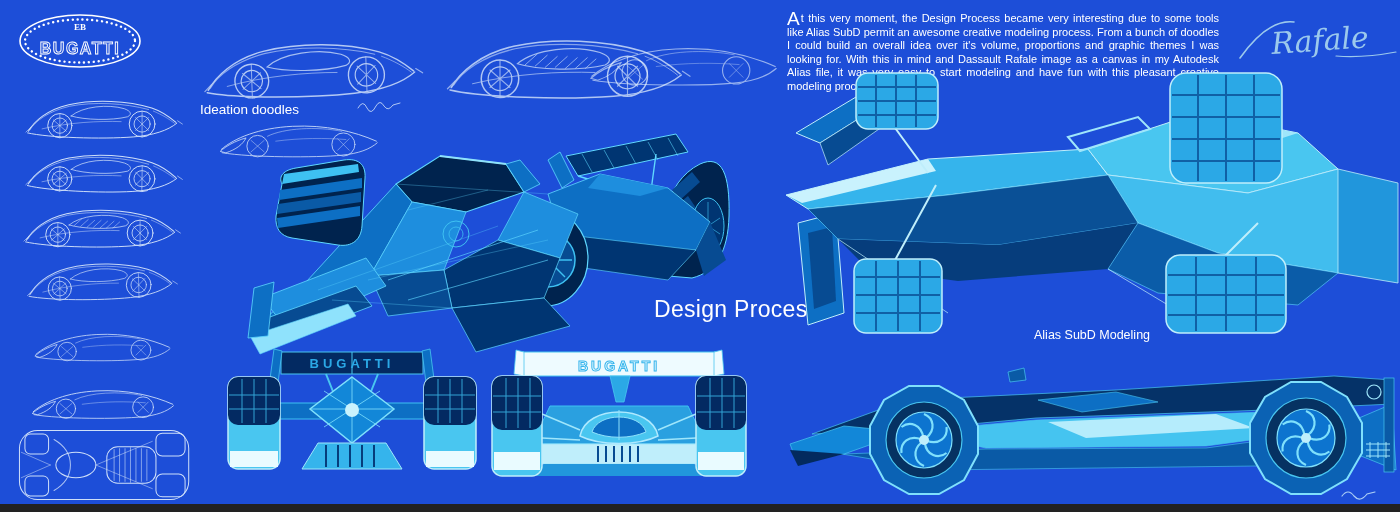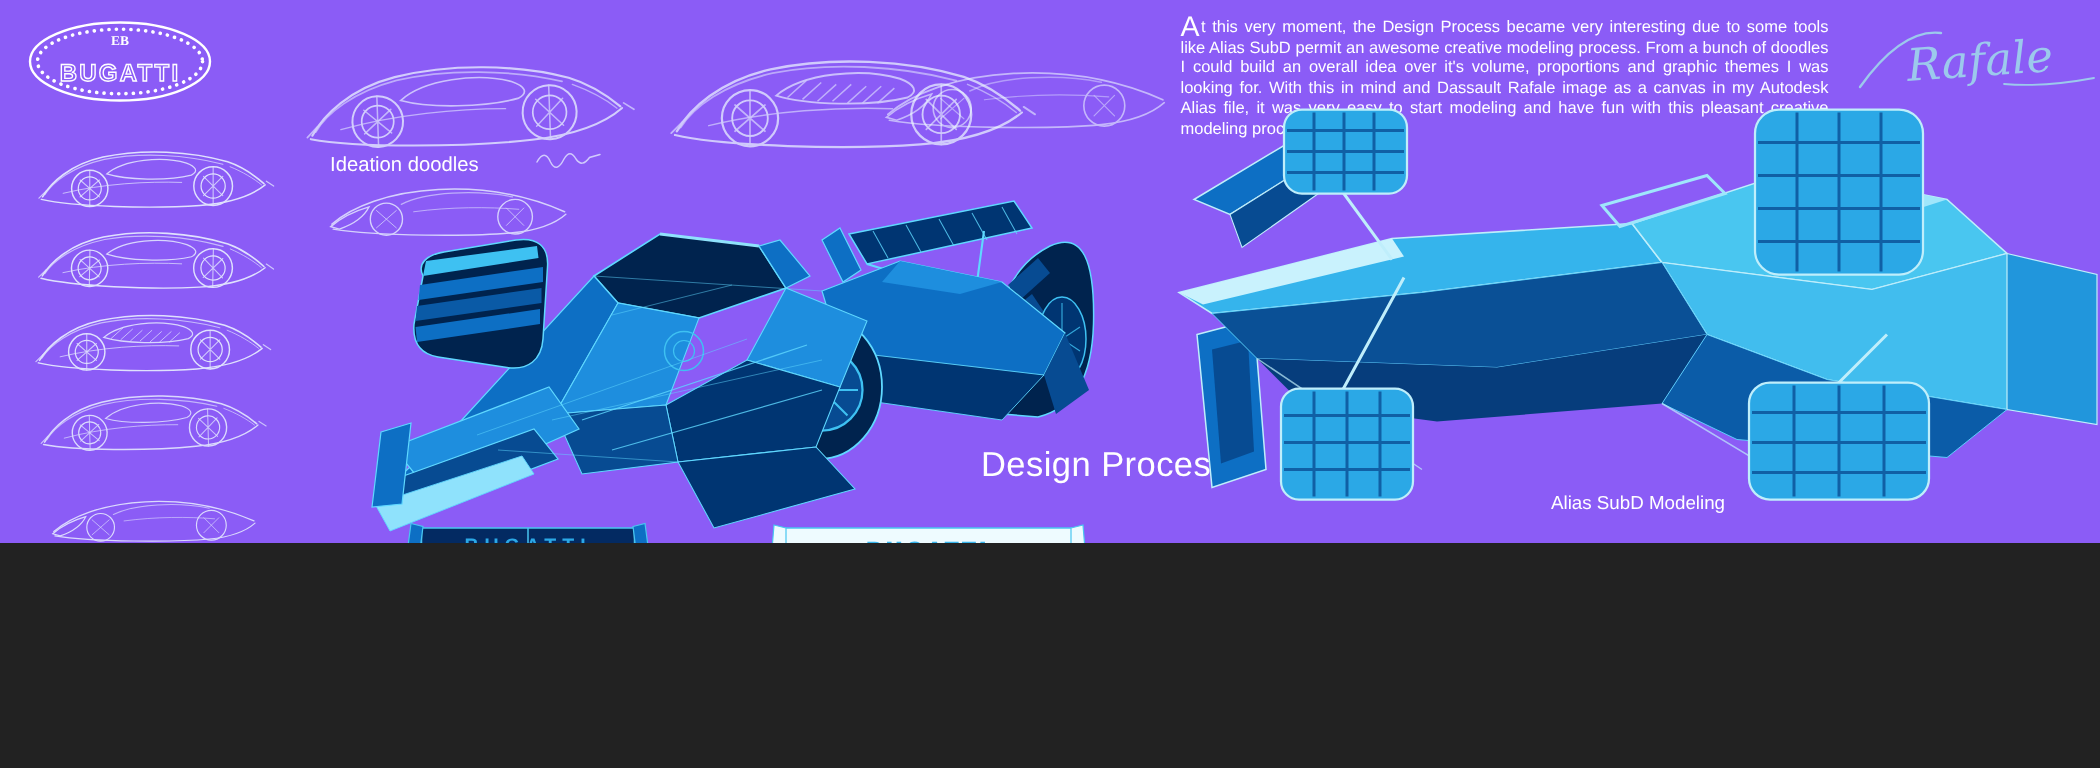--- a/index.html
+++ b/index.html
@@ -1,16 +1,16 @@
 <!DOCTYPE html>
 <html><head>
 <meta charset="utf-8">
 <style>
   html,body{margin:0;padding:0;background:#222;}
-  .canvas{position:relative;width:1400px;height:362px;background:#8b5cf6;overflow:hidden;
+  .canvas{position:relative;width:1400px;height:504px;background:#1d4ed8;overflow:hidden;
           font-family:"Liberation Sans",sans-serif;}
   .abs{position:absolute;}
   .intro{width:432px;color:#ffffff;font-size:11px;line-height:13.5px;text-align:justify;}
   .intro .lead{font-size:19px;line-height:11px;vertical-align:-3px;padding-right:1px;}
   .lbl{color:#ffffff;white-space:nowrap;}
   .lbl-ideation{font-size:13.5px;}
   .lbl-design{font-size:23px;letter-spacing:.3px;}
   .lbl-alias{font-size:12.5px;}
   svg{display:block;overflow:visible;}
   .defs{position:absolute;width:0;height:0;}
@@ -87,21 +87,21 @@
       <path d="M2,48 C22,20 40,10 56,12"></path>
       <path d="M98,46 C120,48 142,45 158,42" stroke-width="1.2"></path>
     </g>
     <text x="34" y="44" font-size="30" font-style="italic" fill="#9cc9ec" font-family="DejaVu Serif, serif" transform="rotate(-4 34 44)">Rafale</text>
   </svg>
 
   <div class="abs intro" style="left:787px;top:12px;">
     <span class="lead">A</span><span>t this very moment, the Design Process became very interesting due to some tools like Alias SubD permit an awesome creative modeling process. From a bunch of doodles I could build an overall idea over it's volume, proportions and graphic themes I was looking for. With this in mind and Dassault Rafale image as a canvas in my Autodesk Alias file, it was very easy to start modeling and have fun with this pleasant creative modeling process.</span>
   </div>
 
-  <div class="abs lbl lbl-ideation" style="left:220px;top:102px;">Ideation doodles</div>
+  <div class="abs lbl lbl-ideation" style="left:200px;top:102px;">Ideation doodles</div>
   <div class="abs lbl lbl-design" style="left:654px;top:296px;">Design Process</div>
   <div class="abs lbl lbl-alias" style="left:1034px;top:328px;text-align:right;">Alias SubD Modeling</div>
 
   <svg class="abs" style="left:14px;top:95px;opacity:.85" width="182" height="50" viewBox="0 0 200 62">
       <use href="#sk-side"></use>
     </svg>
   <svg class="abs" style="left:16px;top:149px;opacity:.85;transform:rotate(1deg)" width="178" height="50" viewBox="0 0 200 62">
       <use href="#sk-side"></use>
     </svg>
   <svg class="abs" style="left:14px;top:204px;opacity:.85" width="178" height="50" viewBox="0 0 200 62">

